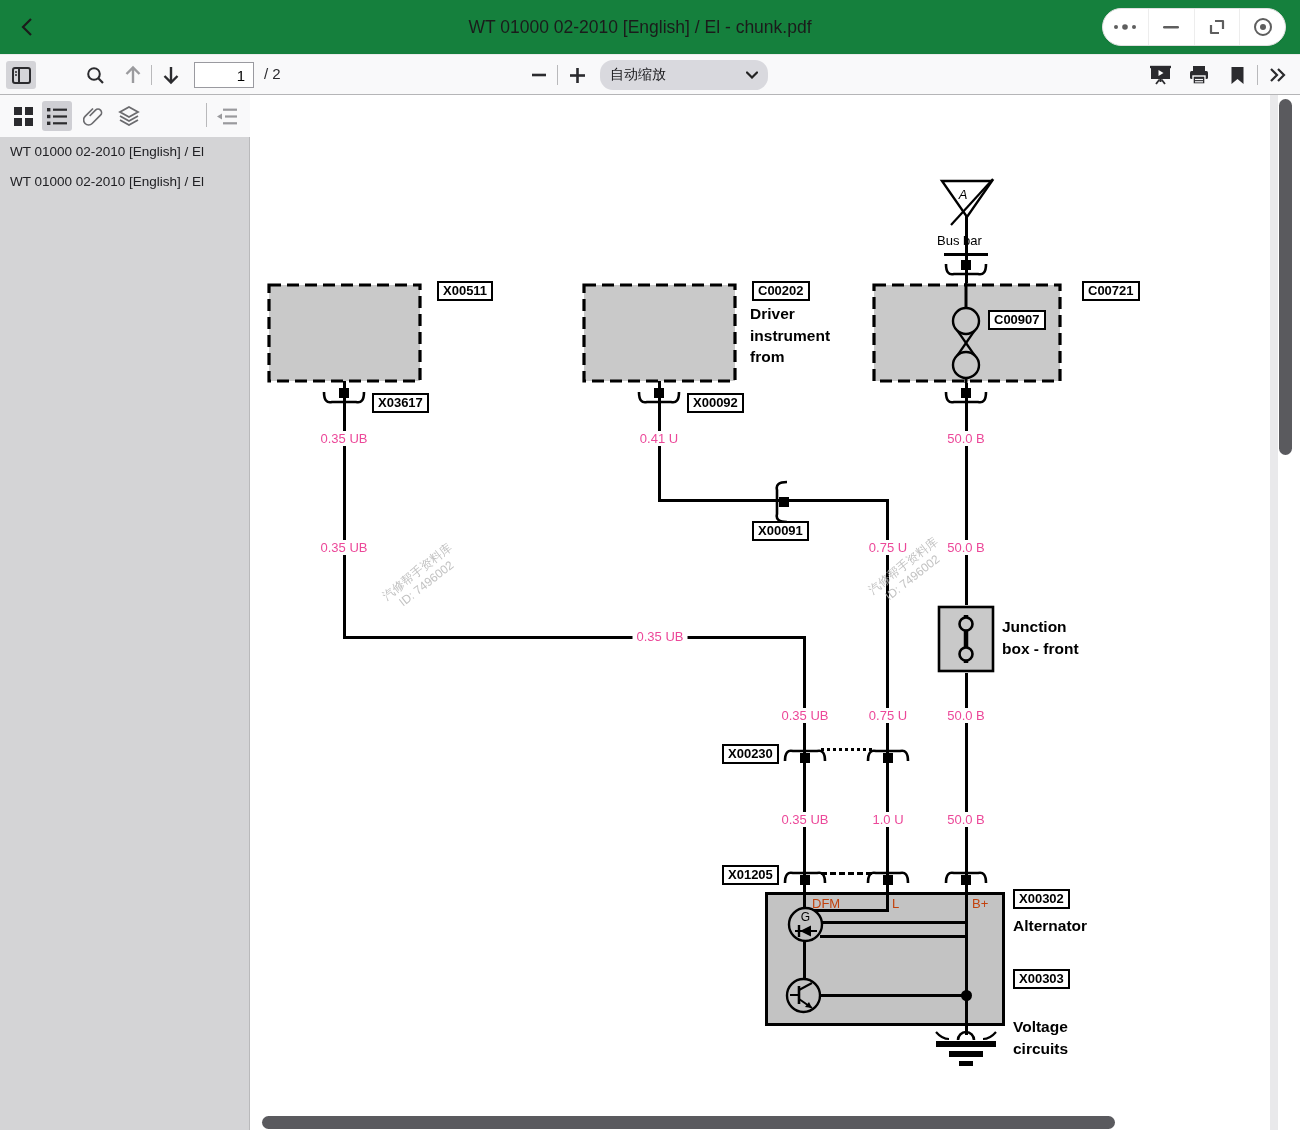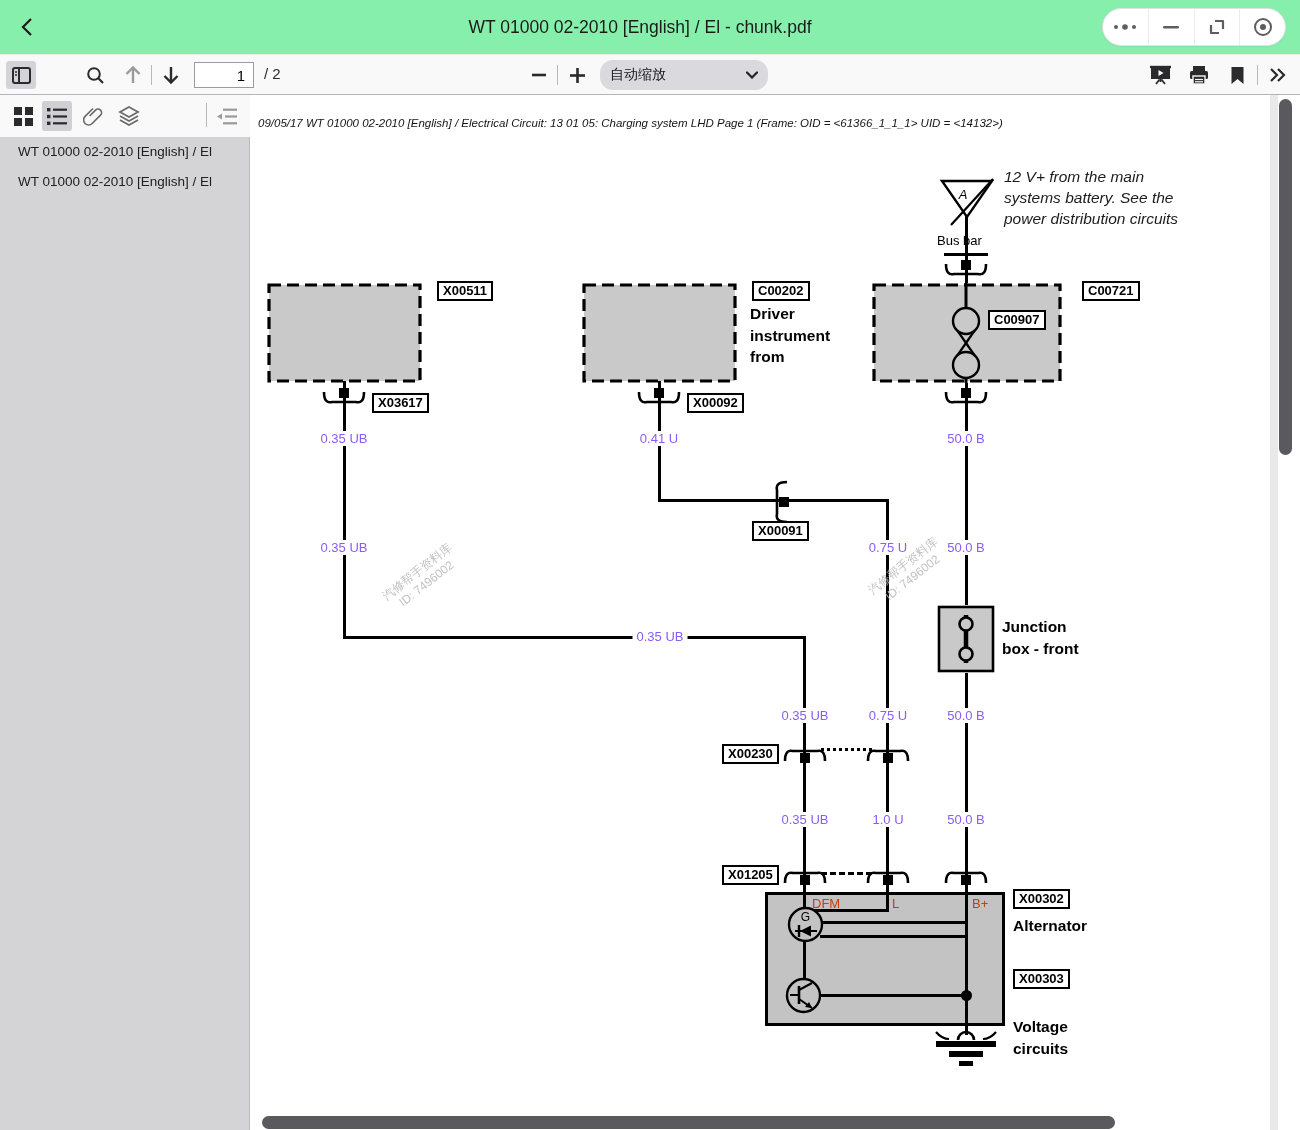--- a/index.html
+++ b/index.html
@@ -1,21 +1,21 @@
 <!DOCTYPE html>
 <html><head>
 <meta charset="utf-8">
 <style>
   * { margin:0; padding:0; box-sizing:border-box; }
   html,body { width:1300px; height:1130px; overflow:hidden; background:#fff;
     font-family:"Liberation Sans", sans-serif; }
   .stage { position:relative; width:1300px; height:1130px; background:#fff; }
 
   
-  .titlebar { position:absolute; left:0; top:0; width:1300px; height:55px; background:#86efac;
+  .titlebar { position:absolute; left:0; top:0; width:1300px; height:55px; background:#15803d;
     border-bottom:1px solid #ececec; }
   .back-btn { position:absolute; left:14px; top:13px; width:28px; height:28px; display:flex;
     align-items:center; justify-content:center; cursor:pointer; }
   .doc-title { position:absolute; left:200px; right:220px; top:0; height:55px; line-height:55px;
     text-align:center; font-size:17.5px; color:#1b1b1b; white-space:nowrap; overflow:hidden; }
   .pill { position:absolute; right:14px; top:8px; width:184px; height:38px; border:1px solid #e0e0e0;
     border-radius:19px; background:#fff; display:flex; box-shadow:0 1px 2px rgba(0,0,0,.04); }
   .pill-cell { flex:1; display:flex; align-items:center; justify-content:center; position:relative; cursor:pointer; }
   .pill-cell + .pill-cell { border-left:1px solid #ededed; }
 
@@ -33,33 +33,33 @@
     border-radius:13px; display:flex; align-items:center; padding:8px 10px; cursor:pointer; }
   .zoom-select .zlabel { font-size:14px; color:#18181b; flex:1; }
 
   
   .sidebar { position:absolute; left:0; top:95px; width:250px; height:1035px; background:#d4d4d6;
     border-right:1px solid #b9b9bb; }
   .side-icons { position:absolute; left:0; top:0; width:250px; height:42px; background:#f9f9fa; }
   .sbtn { position:absolute; top:6px; width:30px; height:30px; display:flex; align-items:center;
     justify-content:center; border-radius:3px; cursor:pointer; }
   .sbtn.active { background:#cfcfd4; }
-  .outline-list { position:absolute; left:0; top:42px; width:249px;margin-left:8px; }
+  .outline-list { position:absolute; left:0; top:42px; width:249px; }
   .outline-item { height:30px; line-height:30px; padding-left:10px; font-size:13.5px; color:#202024;
     white-space:nowrap; overflow:hidden; cursor:pointer; }
 
   
   .main { position:absolute; left:250px; top:95px; width:1050px; height:1035px; background:#fff; overflow:hidden; }
   .page-header { position:absolute; left:8px; top:22px; font-size:11.5px; font-style:italic; color:#141414;
     white-space:nowrap; }
 
   .vwire { position:absolute; width:3px; background:#000; }
   .hwire { position:absolute; height:3px; background:#000; }
   .wlabel { position:absolute; transform:translateX(-50%); background:#fff; padding:0 4px;
-    font-size:13px; color:#8b5cf6; white-space:nowrap; z-index:5; }
+    font-size:13px; color:#ec4899; white-space:nowrap; z-index:5; }
   .codebox { position:absolute; border:2px solid #000; background:#fff; font-weight:bold; font-size:13px;
     line-height:16px; padding:0 4px; white-space:nowrap; z-index:6; }
   .cname { position:absolute; font-weight:bold; font-size:15.5px; line-height:21.5px; color:#000; white-space:nowrap; }
   .plain { position:absolute; font-size:13px; color:#000; white-space:nowrap; }
   .note { position:absolute; font-style:italic; font-size:15.5px; line-height:21px; color:#1c1c1c; white-space:nowrap; }
   .pin-circle { position:absolute; width:27px; height:27px; border:2px solid #000; border-radius:50%;
     display:flex; align-items:center; justify-content:center; font-size:11px; color:#000; }
   .pin-type { position:absolute; font-size:16px; color:#2c2c2c; }
   .conn { position:absolute; z-index:4; }
   .alt-box { position:absolute; background:#c3c3c3; border:3px solid #000; }
@@ -234,41 +234,35 @@
         </svg>
       </div>
     </div>
     <div class="outline-list">
       <div class="outline-item">WT 01000 02-2010 [English] / El</div>
       <div class="outline-item">WT 01000 02-2010 [English] / El</div>
     </div>
   </aside>
 
   <main class="main">
-    <div class="page-header">09/05/17  WT 01000 02-2010 [English] / Electrical Circuit: 13 01 05: Charging system LHD  Page 1  (Frame: OID = &lt;61366_1_1_1&gt;  UID = &lt;14132&gt;)</div>
 
     <div class="watermark" style="left:112px; top:468px; width:120px">
       <div>汽修帮手资料库</div>
         <div>ID: 7496002</div>
     </div>
     <div class="watermark" style="left:598px; top:462px; width:120px">
       <div>汽修帮手资料库</div>
         <div>ID: 7496002</div>
     </div>
 
     <svg class="conn" style="left:686px; top:83px" width="62" height="48" viewBox="0 0 62 48">
       <polygon points="6,3 56,3 31,39" fill="none" stroke="#000" stroke-width="2.4"></polygon>
       <line x1="15" y1="47" x2="57" y2="1" stroke="#000" stroke-width="2.2"></line>
       <text x="27" y="21" font-size="13" font-style="italic" fill="#000" text-anchor="middle">A</text>
     </svg>
-    <div class="note" style="left:754px; top:71px">
-      <div>12 V+ from the main</div>
-      <div>systems battery. See the</div>
-      <div>power distribution circuits</div>
-    </div>
     <div class="plain" style="left:687px; top:138px">Bus bar</div>
     <div class="vwire" style="left:715px; top:121px; height:67px"></div>
     <div class="hwire" style="left:694px; top:158px; width:44px"></div>
     <svg class="conn" style="left:694px; top:162px" width="44" height="26" viewBox="0 0 44 26">
       <rect x="17" y="3" width="10" height="10" fill="#000"></rect>
       <path d="M2,7 Q2,19 10,17 L34,17 Q42,19 42,7" fill="none" stroke="#000" stroke-width="2.6"></path>
     </svg>
 
     <svg class="conn" style="left:17px; top:188px" width="155" height="100">
       <rect x="2" y="2" width="151" height="96" fill="#c9c9c9" stroke="#000" stroke-width="3.2" stroke-dasharray="12 6"></rect>

